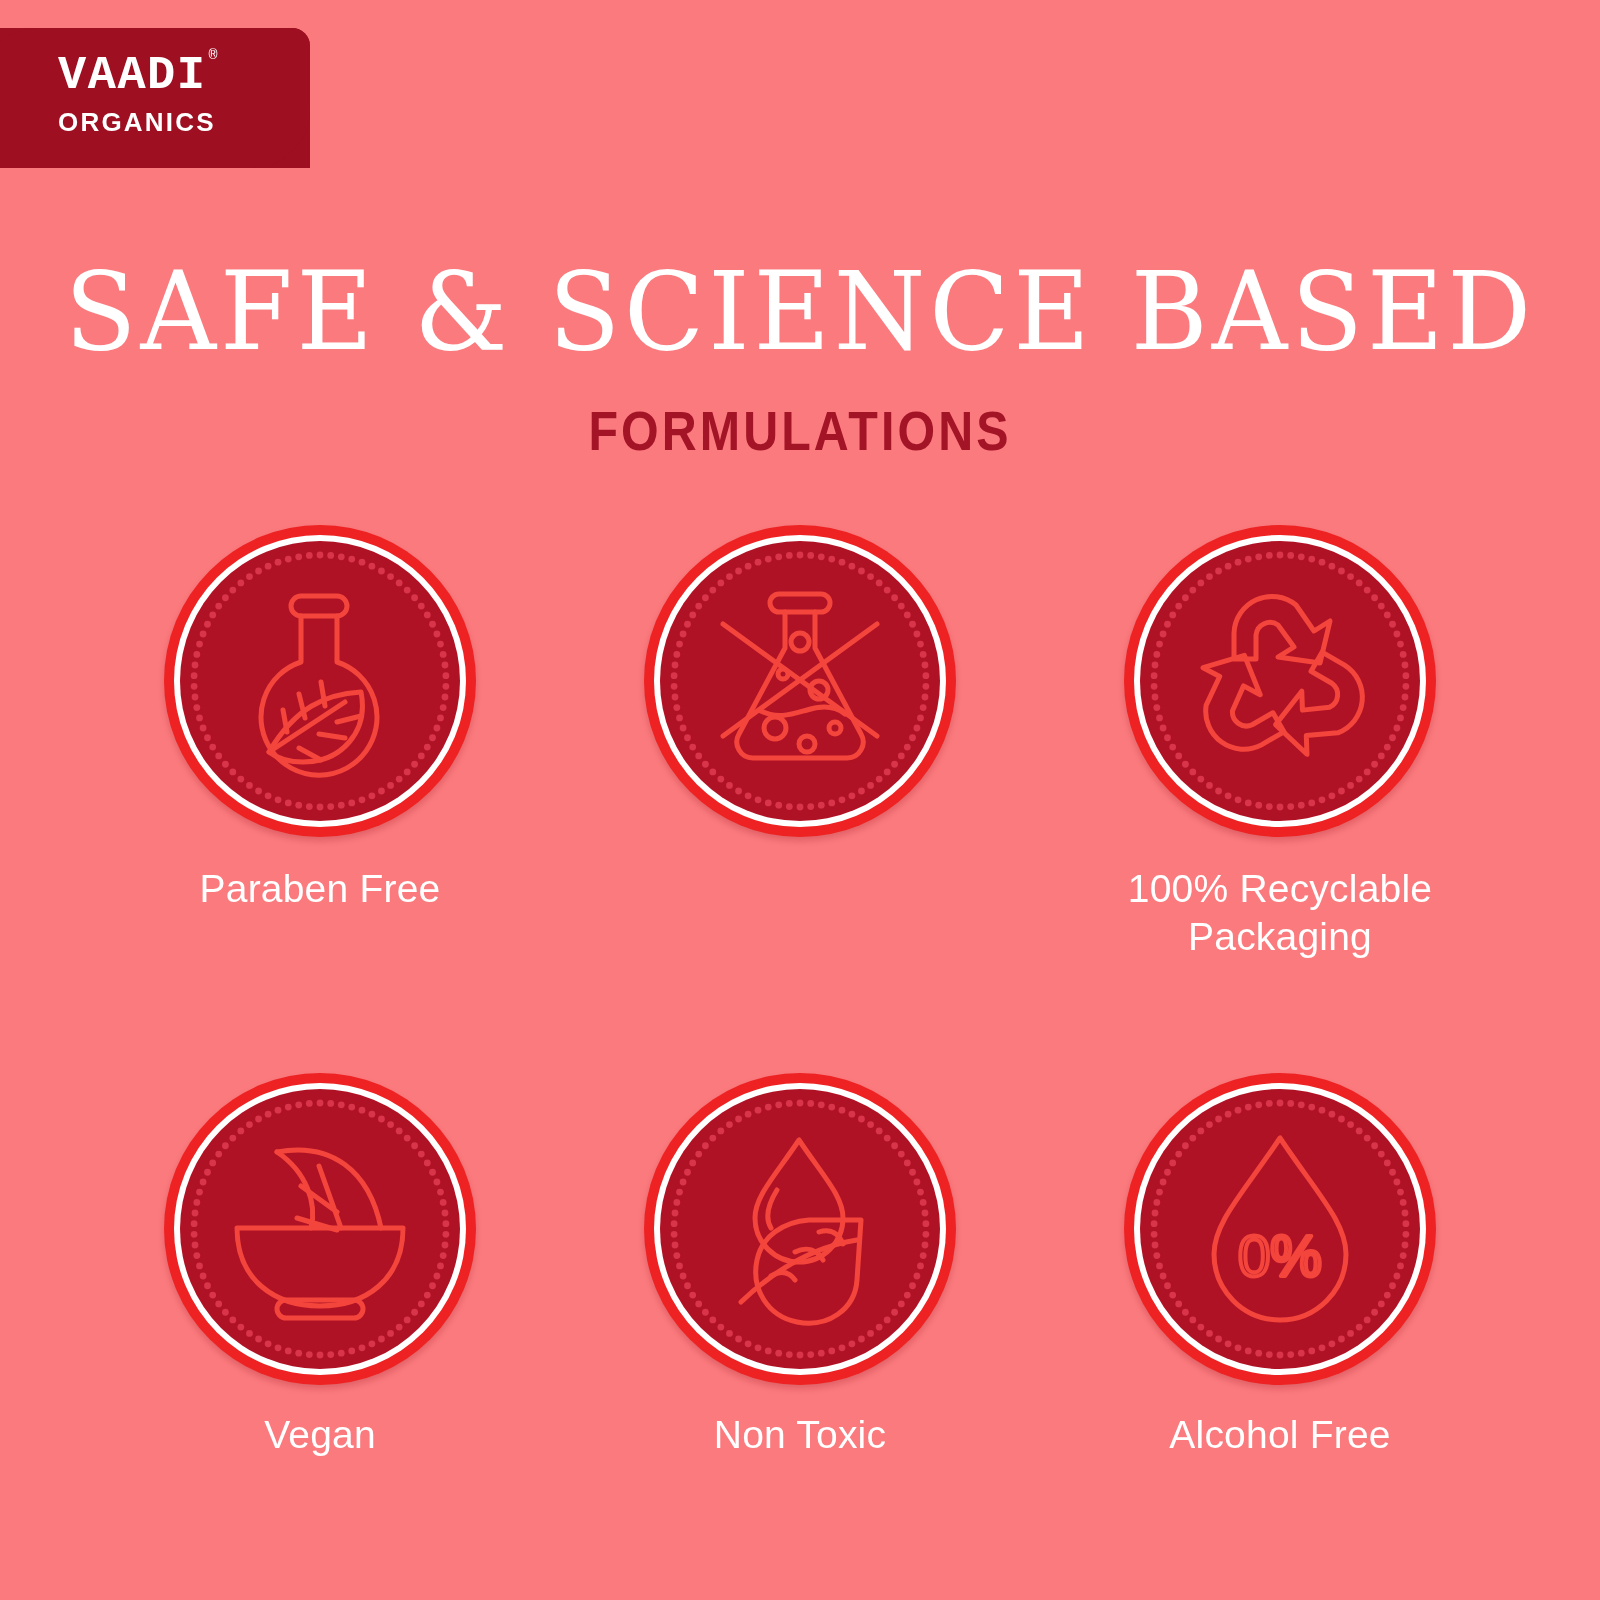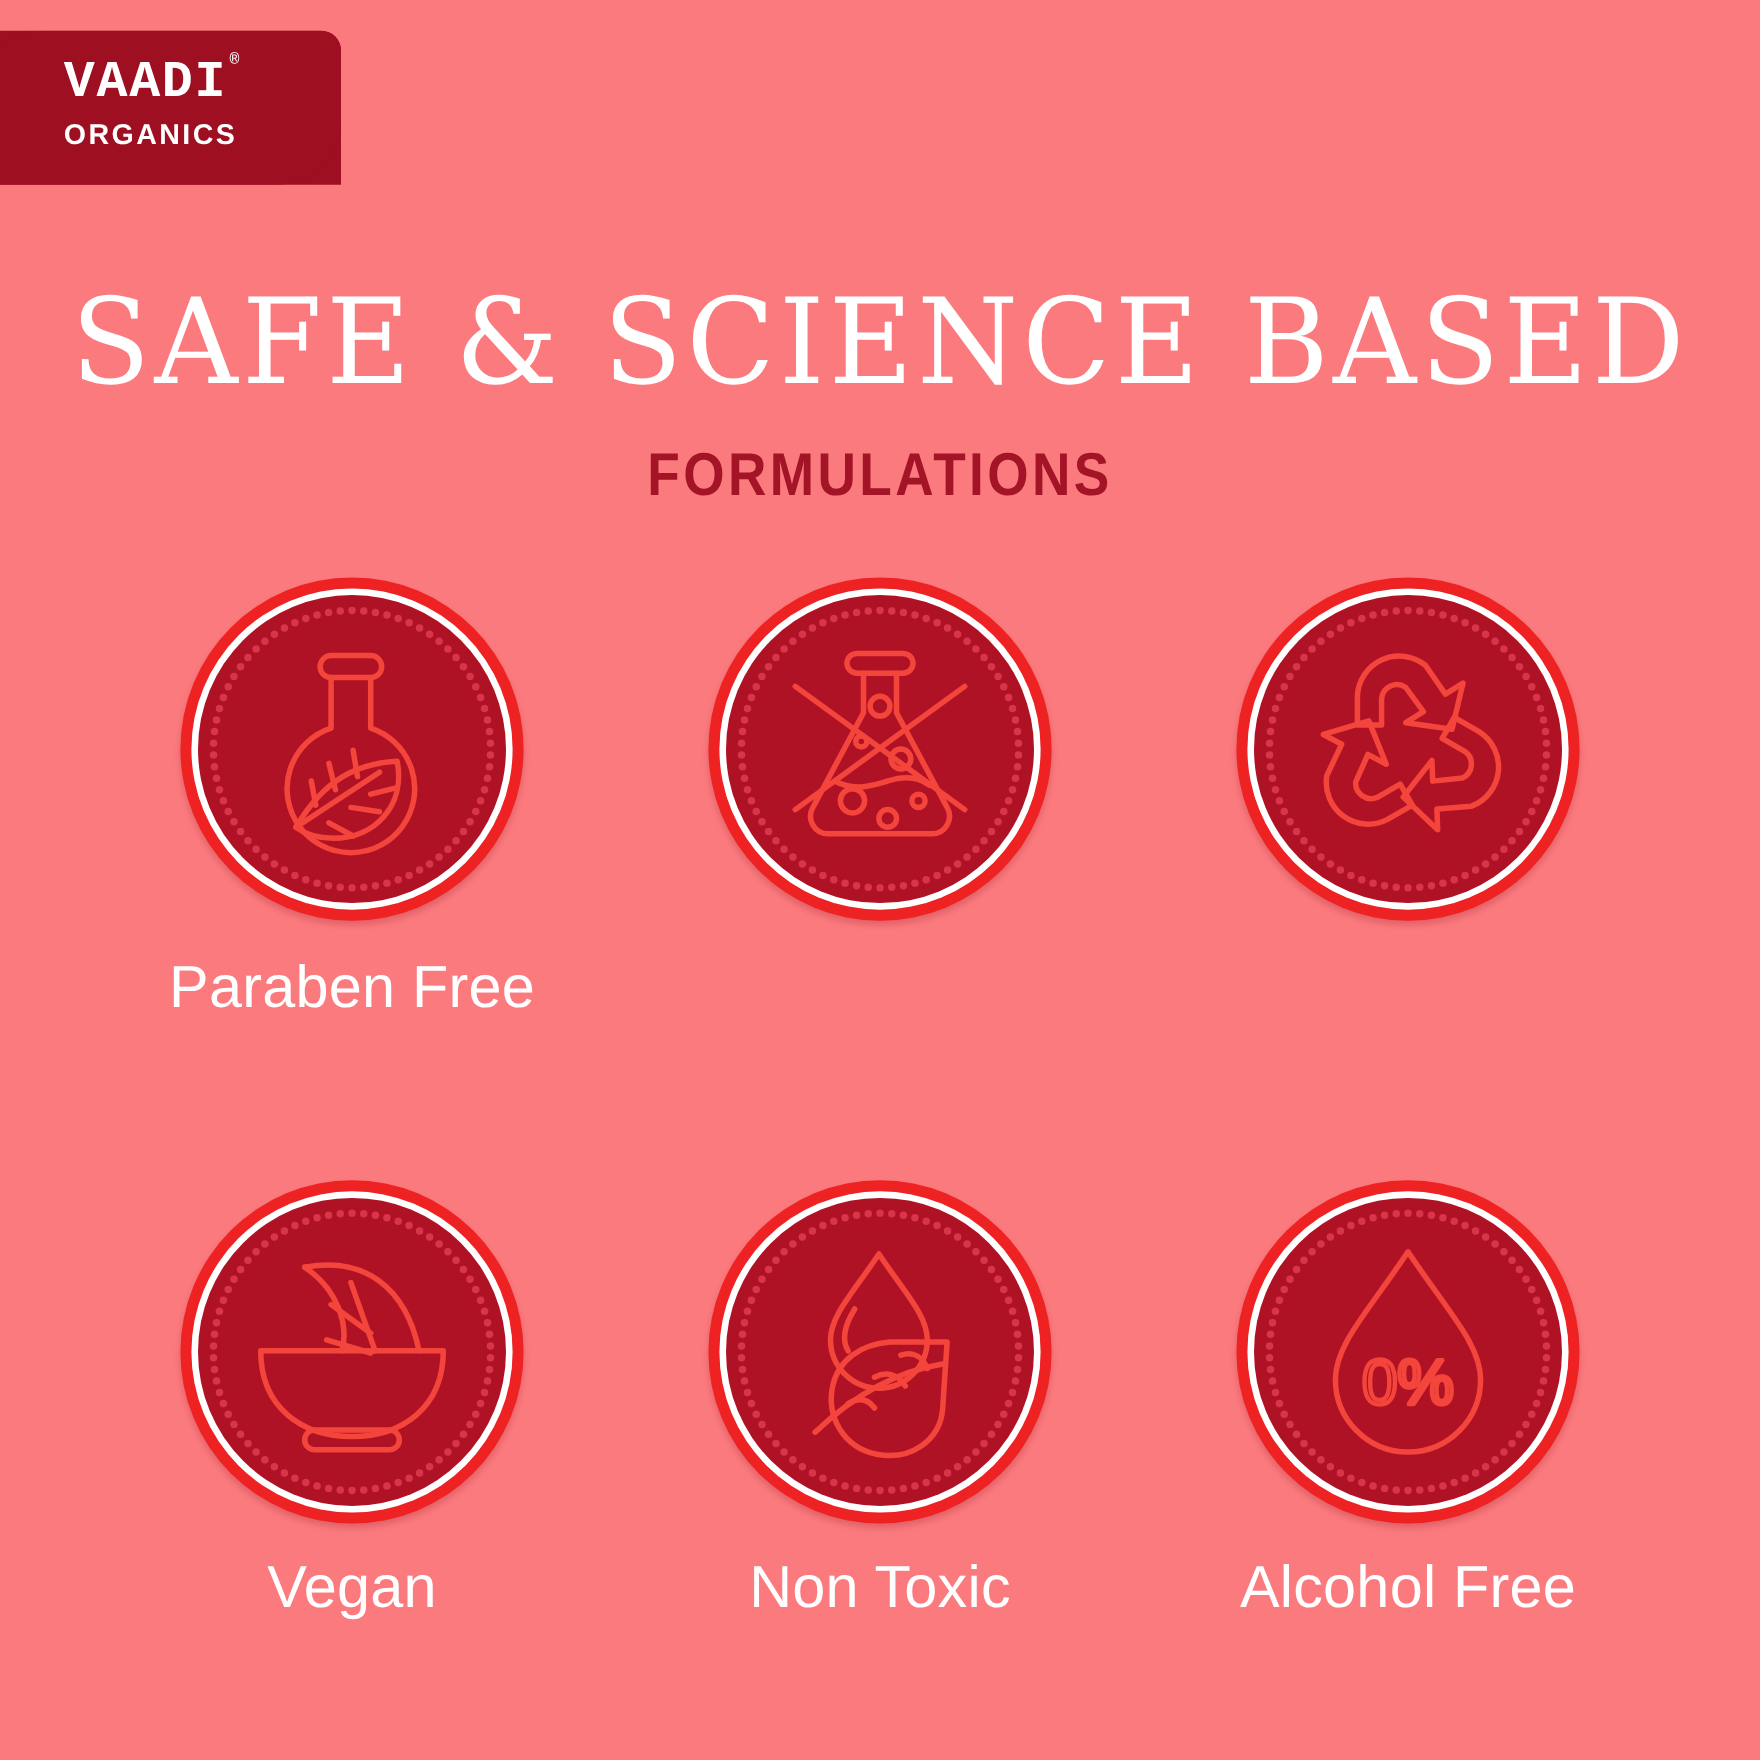--- a/index.html
+++ b/index.html
@@ -148,21 +148,21 @@
   .dots { position: absolute; left: 0; top: 0; }
   .icon-wrap {
     position: absolute;
     left: 50%; top: 50%;
     transform: translate(-50%, -50%);
     width: 210px; height: 210px;
   }
   .caption {
     margin-top: 28px;
     color: #ffffff;
-    font-size: 54px;
+    font-size: 39px;
     font-weight: 400;
     line-height: 1.22;
     text-align: center;
     max-width: 400px;
     letter-spacing: 0.2px;
   }
   .row2 .caption { margin-top: 26px; }
 </style>
 </head>
 <body>
@@ -469,20 +469,21 @@
                 <path d="M-46 -22 l0 -26 a38 38 0 0 1 62 -28 l18 26 l16 -10 l-10 42 l-42 -6 l16 -10 l-16 -22 a14 14 0 0 0 -22 10 l0 24 z"></path>
               </g>
               <g transform="rotate(240)">
                 <path d="M-46 -22 l0 -26 a38 38 0 0 1 62 -28 l18 26 l16 -10 l-10 42 l-42 -6 l16 -10 l-16 -22 a14 14 0 0 0 -22 10 l0 24 z"></path>
               </g>
             </g>
           </svg>
         </div>
       </div>
     </div>
+    <div class="caption">100% Recyclable Packaging</div>
   </div>
 
   <div class="cell row2">
     <div class="badge">
       <div class="badge-white"></div>
       <div class="badge-inner">
         <svg class="dots" width="280" height="280" viewBox="0 0 280 280">
           <g fill="#d8344a" id="dots4">
               <circle cx="140.00" cy="14.00" r="3.4"></circle>
               <circle cx="150.69" cy="14.45" r="3.4"></circle>

